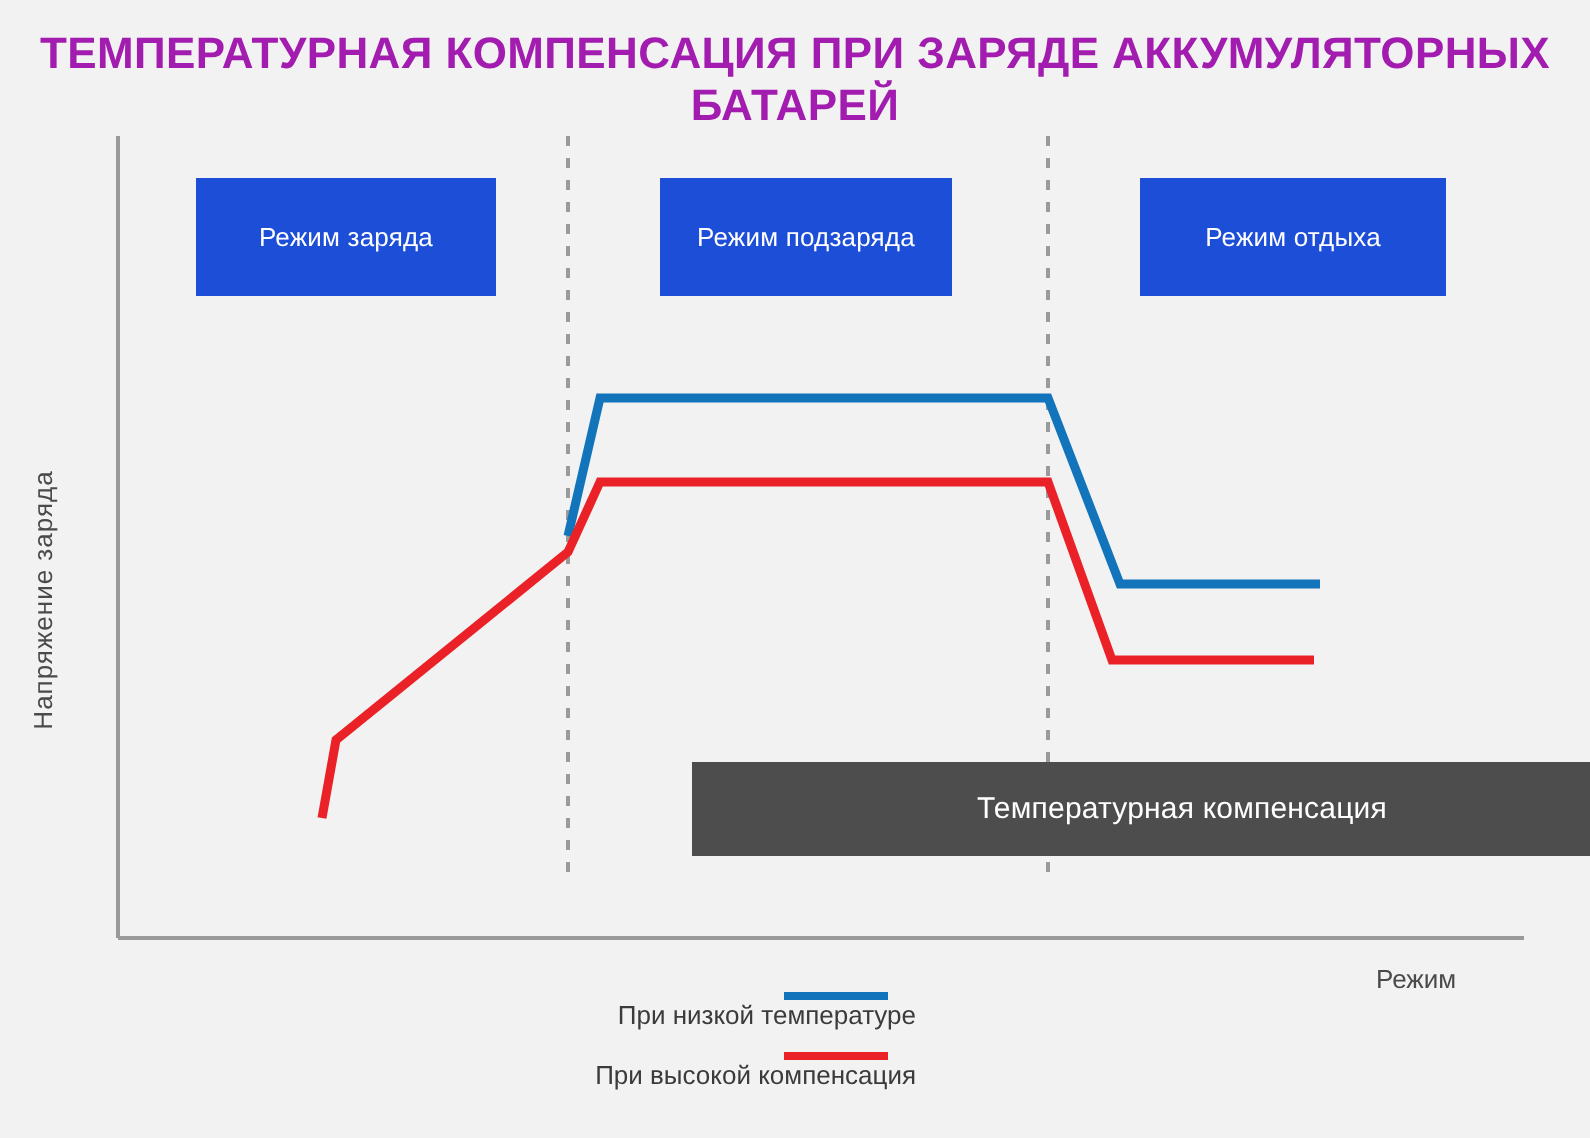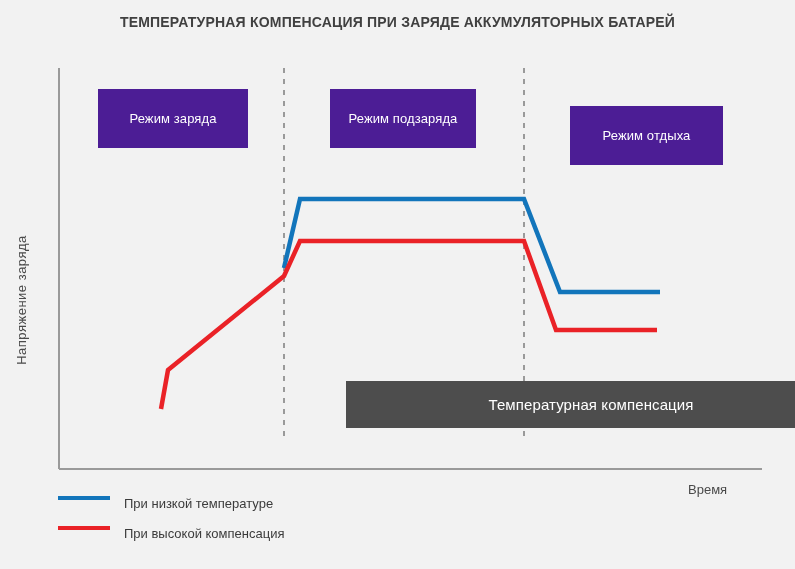--- a/index.html
+++ b/index.html
@@ -18,24 +18,24 @@
   #root {
     position: absolute;
     inset: 0;
   }
   .title {
     position: absolute;
     top: 14px;
     left: 0;
     width: 795px;
     text-align: center;
-    font-size: 14px;
+    font-size: 22px;
     font-weight: bold;
     letter-spacing: 0.2px;
-    color: #404040;
+    color: #a21caf;
   }
   .plot {
     position: absolute;
     left: 0;
     top: 0;
     width: 795px;
     height: 569px;
   }
   svg.chartsvg {
     position: absolute;
@@ -64,31 +64,31 @@
   }
   .xlabel {
     position: absolute;
     left: 688px;
     top: 482px;
     font-size: 13px;
     color: #4a4a4a;
   }
   .phase-box {
     position: absolute;
-    background: #4c1d95;
+    background: #1d4ed8;
     color: #ffffff;
     font-size: 13px;
     display: flex;
     align-items: center;
     justify-content: center;
     letter-spacing: 0.1px;
   }
   #phase-0 { left: 98px;  top: 89px;  width: 150px; height: 59px; }
   #phase-1 { left: 330px; top: 89px;  width: 146px; height: 59px; }
-  #phase-2 { left: 570px; top: 89px;  width: 153px; height: 59px; margin-top: 17px; }
+  #phase-2 { left: 570px; top: 89px;  width: 153px; height: 59px; }
   .compbar {
     position: absolute;
     left: 346px;
     top: 381px;
     width: 490px;
     height: 47px;
     background: #4d4d4d;
     color: #ffffff;
     font-size: 15px;
     display: flex;
@@ -97,22 +97,23 @@
     letter-spacing: 0.1px;
   }
   .legend {
     position: absolute;
     left: 58px;
     top: 496px;
     width: 400px;
   }
   .legend-row {
     display: flex;
-    align-items: flex-start;
+    align-items: flex-end;
     height: 30px;
+    flex-direction: column;
   }
   .legend-swatch {
     width: 52px;
     height: 4px;
     margin-right: 14px;
     flex: none;
   }
   .legend-text {
     font-size: 13px;
     color: #3b3b3b;
@@ -135,21 +136,21 @@
       <line x1="524" y1="68" x2="524" y2="440" stroke="#9a9a9a" stroke-width="2" stroke-dasharray="5,6"></line>
 
       <polyline points="284,268 300,199 524,199 560,292 660,292" fill="none" stroke="#1275bb" stroke-width="4.5" stroke-linejoin="miter" stroke-linecap="butt"></polyline>
 
       <polyline points="161,409 168,370 284,276 300,241 524,241 556,330 657,330" fill="none" stroke="#ea2227" stroke-width="4.5" stroke-linejoin="miter" stroke-linecap="butt"></polyline>
     </svg>
 
     <div class="ylabel">
       <span class="ylabel-inner">Напряжение  заряда</span>
     </div>
-    <div class="xlabel">Время</div>
+    <div class="xlabel">Режим</div>
 
     <div class="phase-box" id="phase-0">Режим заряда</div>
     <div class="phase-box" id="phase-1">Режим подзаряда</div>
     <div class="phase-box" id="phase-2">Режим отдыха</div>
 
     <div class="compbar">Температурная компенсация</div>
   </div>
 
   <div class="legend">
     <div class="legend-row">

